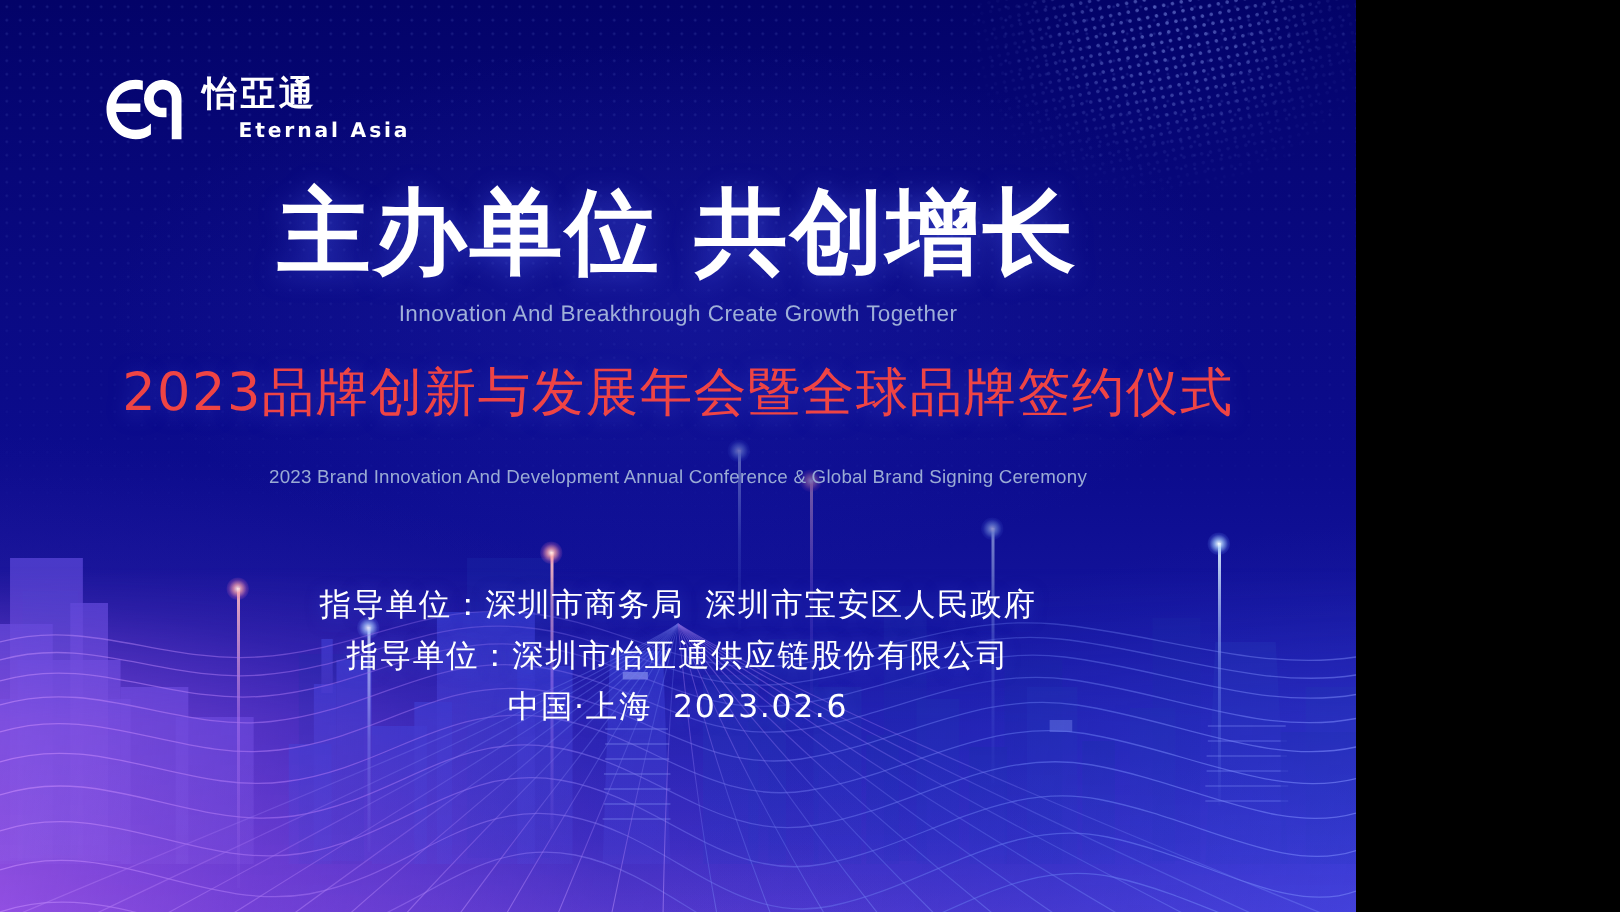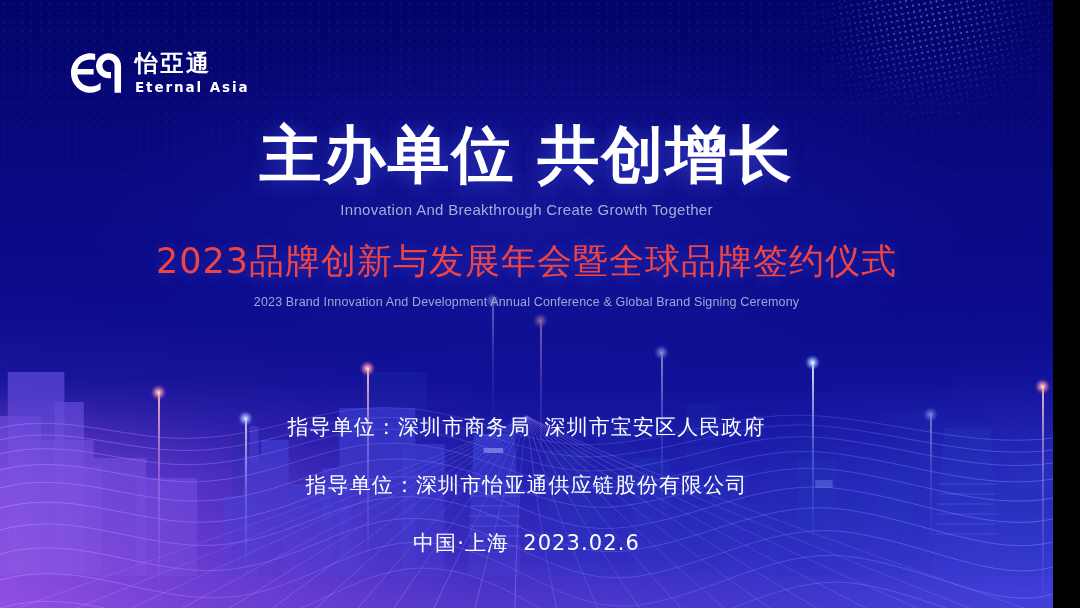--- a/index.html
+++ b/index.html
@@ -3,21 +3,21 @@
 <meta charset="utf-8">
 <title>Eternal Asia 2023 Conference KV</title>
 <style>
   html, body {
     margin: 0;
     padding: 0;
     background: #000;
   }
   #stage {
     position: relative;
-    width: 1053px;
+    width: 904px;
     height: 608px;
     overflow: hidden;
     font-family: "Liberation Sans", "DejaVu Sans", sans-serif;
     background: #05057a;
     user-select: none;
   }
 
   
   .layer { position: absolute; inset: 0; pointer-events: none; }
 
@@ -133,20 +133,21 @@
     white-space: nowrap;
   }
   #logo-en {
     color: #ffffff;
     font-size: 13.5px;
     font-weight: 700;
     letter-spacing: 1.9px;
     margin-top: 6px;
     font-family: "DejaVu Sans", "Liberation Sans", sans-serif;
     white-space: nowrap;
+    margin-left: 24px;
   }
 
   
   #content {
     position: absolute;
     left: 0; right: 0;
     top: 122px;
     text-align: center;
   }
   #main-title {
@@ -172,21 +173,21 @@
     margin-top: 20px;
     color: #ef4444;
     font-size: 35px;
     font-weight: 400;
     letter-spacing: 1px;
     font-family: "DejaVu Sans", "Liberation Sans", sans-serif;
     text-shadow: 0 2px 14px rgba(90,110,255,0.35);
     white-space: nowrap;
   }
   #second-sub {
-    margin-top: 10px;
+    margin-top: 26px;
     color: #9aabd4;
     font-size: 12.5px;
     font-weight: 400;
     letter-spacing: 0.15px;
     white-space: nowrap;
   }
 
   #info {
     position: absolute;
     left: 0; right: 0;
@@ -195,21 +196,20 @@
   }
   .info-line {
     color: #ffffff;
     font-size: 21px;
     font-weight: 400;
     letter-spacing: 1.1px;
     line-height: 1.62;
     font-family: "DejaVu Sans", "Liberation Sans", sans-serif;
     text-shadow: 0 1px 10px rgba(60,80,220,0.55);
     white-space: nowrap;
-    margin-top: 24px;
   }
   .info-line .sp { display: inline-block; width: 14px; }
 </style>
 </head>
 <body>
 
 <div id="stage">
 
   <div class="layer" id="bg-base"></div>
   <div class="layer" id="bg-center-glow"></div>

